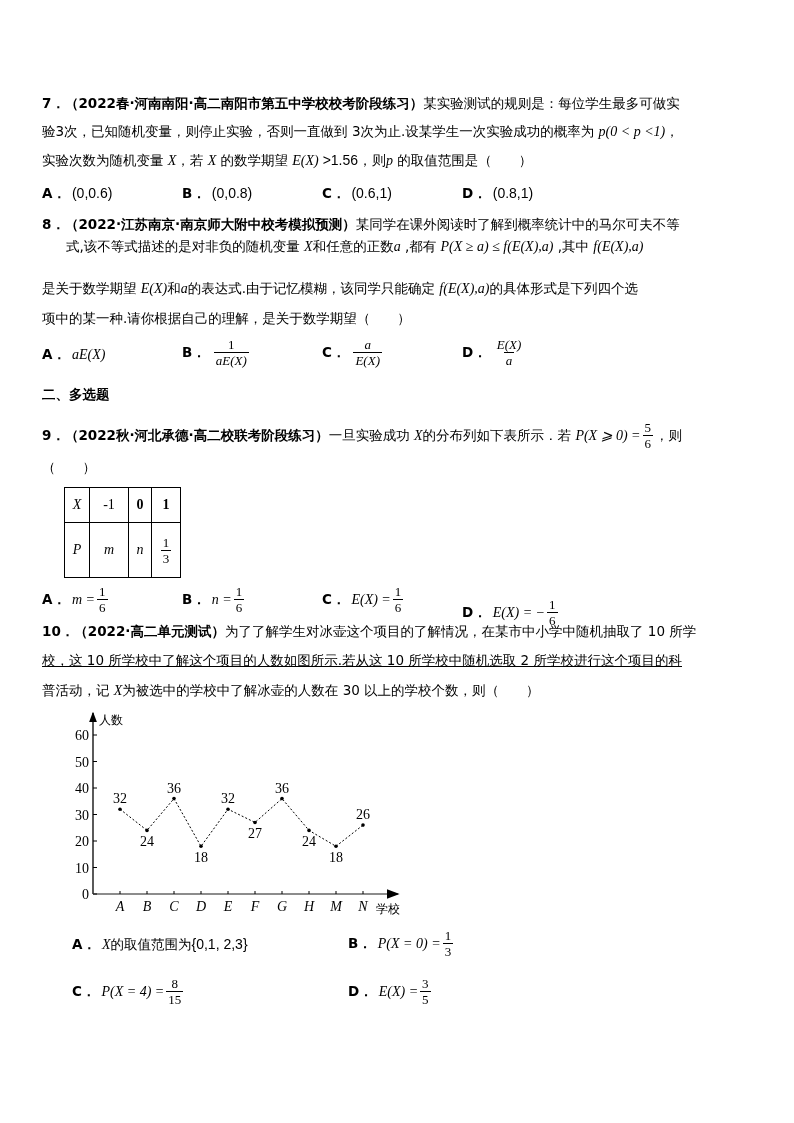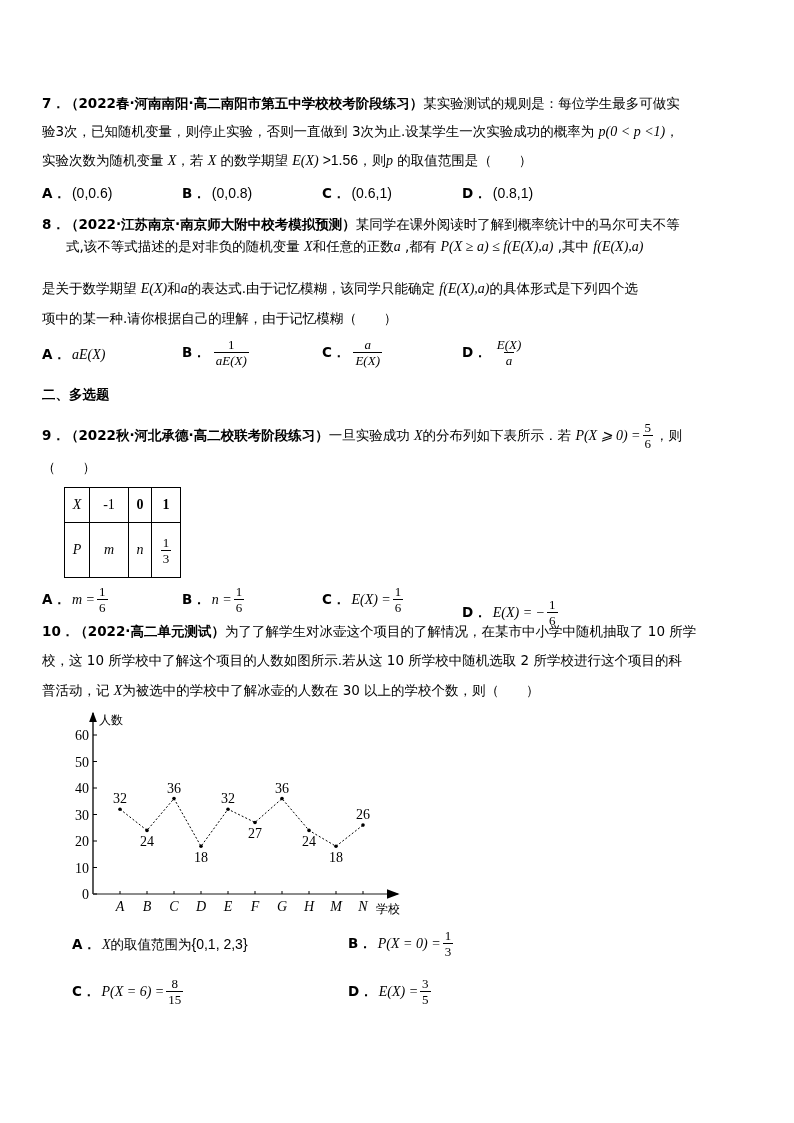--- a/index.html
+++ b/index.html
@@ -49,21 +49,21 @@
 <div class="line" style="top:214px;">
   <span class="qnum">8．</span><span class="src">（2022·江苏南京·南京师大附中校考模拟预测）</span><span>某同学在课外阅读时了解到概率统计中的马尔可夫不等</span>
 </div>
 <div class="line" style="top:236px;margin-left:24px;">
   <span>式,该不等式描述的是对非负的随机变量 </span><span class="m">X</span><span>和任意的正数</span><span class="m">a</span><span> ,都有 </span><span class="m">P(X ≥ a) ≤ f(E(X),a)</span><span> ,其中 </span><span class="m">f(E(X),a)</span>
 </div>
 <div class="line" style="top:278px;">
   <span>是关于数学期望 </span><span class="m">E(X)</span><span>和</span><span class="m">a</span><span>的表达式.由于记忆模糊，该同学只能确定 </span><span class="m">f(E(X),a)</span><span>的具体形式是下列四个选</span>
 </div>
 <div class="line" style="top:308px;">
-  <span>项中的某一种.请你根据自己的理解，由于记忆模糊（　　）</span>
+  <span>项中的某一种.请你根据自己的理解，是关于数学期望（　　）</span>
 </div>
 <div class="opt" style="left:42px; top:344px;"><span class="opt-label">A．</span><span class="m">aE(X)</span></div>
 <div class="opt" style="left:182px; top:337px;"><span class="opt-label">B．</span><span class="frac">
       <span class="num">1</span>
       <span class="den it">aE(X)</span>
     </span></div>
 <div class="opt" style="left:322px; top:337px;"><span class="opt-label">C．</span><span class="frac">
       <span class="num it">a</span>
       <span class="den it">E(X)</span>
     </span></div>
@@ -117,21 +117,21 @@
       <span class="den">6</span>
     </span></div>
 <div class="opt" style="left:462px; top:584px;margin-top:13px;"><span class="opt-label">D．</span><span class="m">E(X) = −</span><span class="frac">
       <span class="num">1</span>
       <span class="den">6</span>
     </span></div>
 
 <div class="line" style="top:621px;">
   <span class="qnum">10．</span><span class="src">（2022·高二单元测试）</span><span>为了了解学生对冰壶这个项目的了解情况，在某市中小学中随机抽取了 10 所学</span>
 </div>
-<div class="line" style="top:650px;">
+<div class="line" style="top:650px;text-decoration:underline;">
   <span>校，这 10 所学校中了解这个项目的人数如图所示.若从这 10 所学校中随机选取 2 所学校进行这个项目的科</span>
 </div>
 <div class="line" style="top:680px;">
   <span>普活动，记 </span><span class="m">X</span><span>为被选中的学校中了解冰壶的人数在 30 以上的学校个数，则（　　）</span>
 </div>
 
 <svg class="chart" width="360" height="215" viewBox="0 0 360 215">
   <defs>
     <marker id="arr" markerWidth="8" markerHeight="6" refX="7" refY="3" orient="auto">
       <path d="M0,0 L8,3 L0,6 z" fill="#000"></path>
@@ -204,20 +204,20 @@
       <circle cx="303" cy="120.10000000000001" r="1.8" fill="#000"></circle>
       <text x="303" y="114.10000000000001" text-anchor="middle">26</text>
     </g>
 </svg>
 
 <div class="opt" style="left:72px; top:934px;"><span class="opt-label">A．</span><span class="m">X</span><span>的取值范围为</span><span class="mn">{0,1, 2,3}</span></div>
 <div class="opt" style="left:348px; top:928px;"><span class="opt-label">B．</span><span class="m">P(X = 0) =</span><span class="frac">
       <span class="num">1</span>
       <span class="den">3</span>
     </span></div>
-<div class="opt" style="left:72px; top:976px;"><span class="opt-label">C．</span><span class="m">P(X = 6) =</span><span class="frac">
+<div class="opt" style="left:72px; top:976px;"><span class="opt-label">C．</span><span class="m">P(X = 4) =</span><span class="frac">
       <span class="num">8</span>
       <span class="den">15</span>
     </span></div>
 <div class="opt" style="left:348px; top:976px;"><span class="opt-label">D．</span><span class="m">E(X) =</span><span class="frac">
       <span class="num">3</span>
       <span class="den">5</span>
     </span></div>
 
 </body></html>

